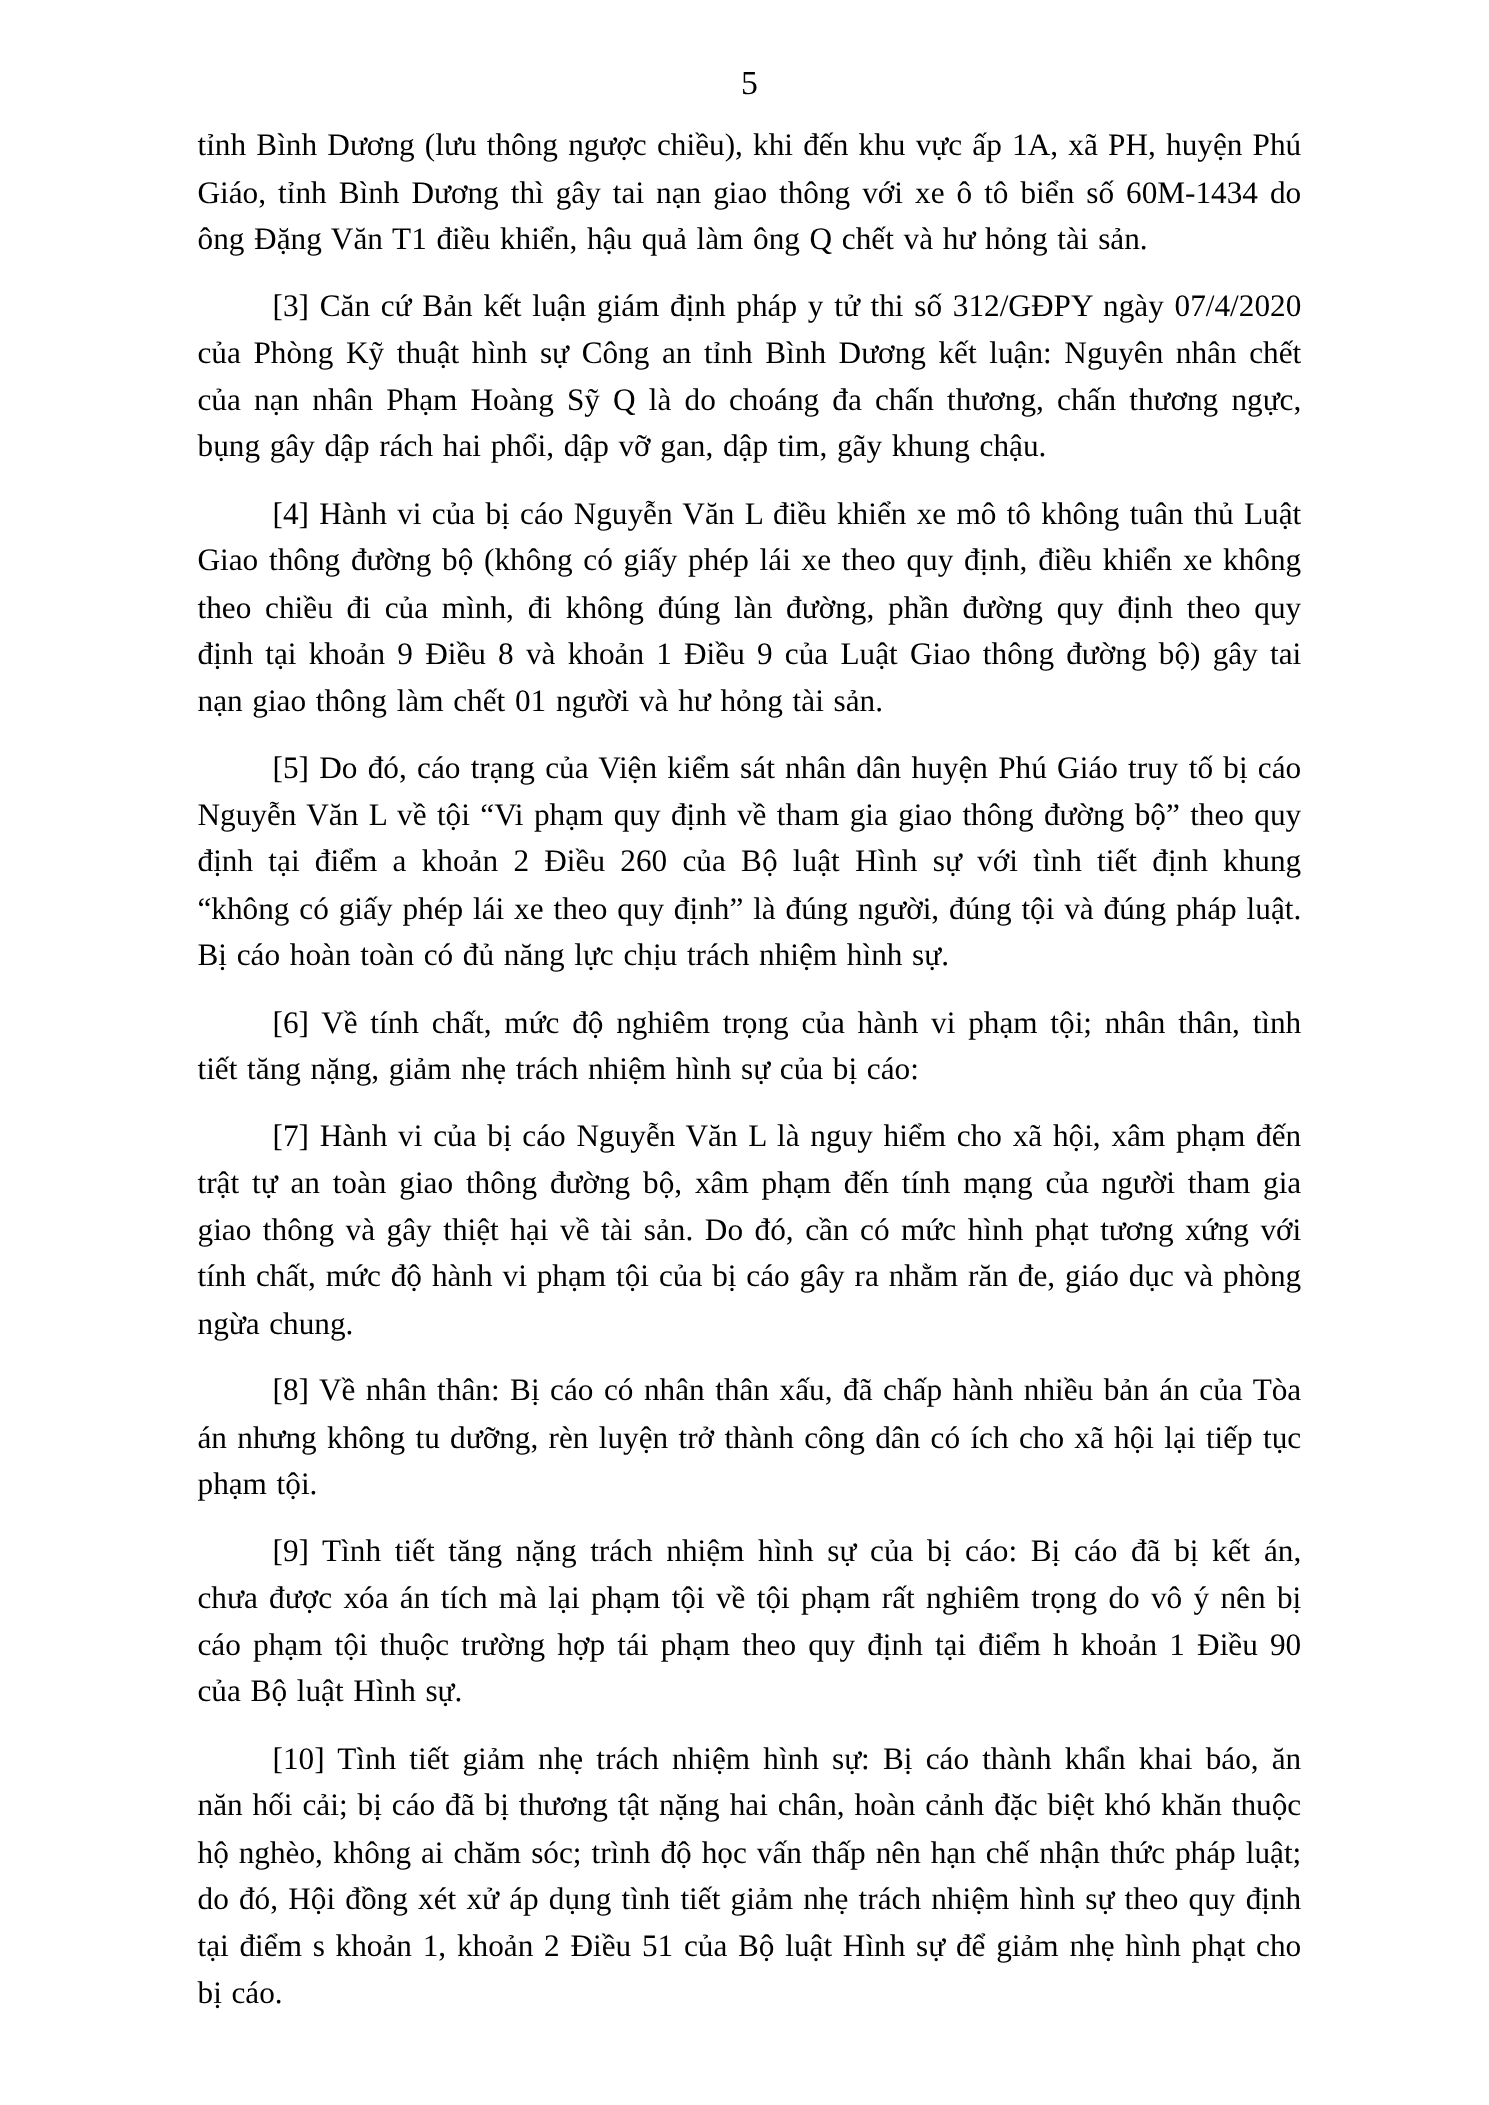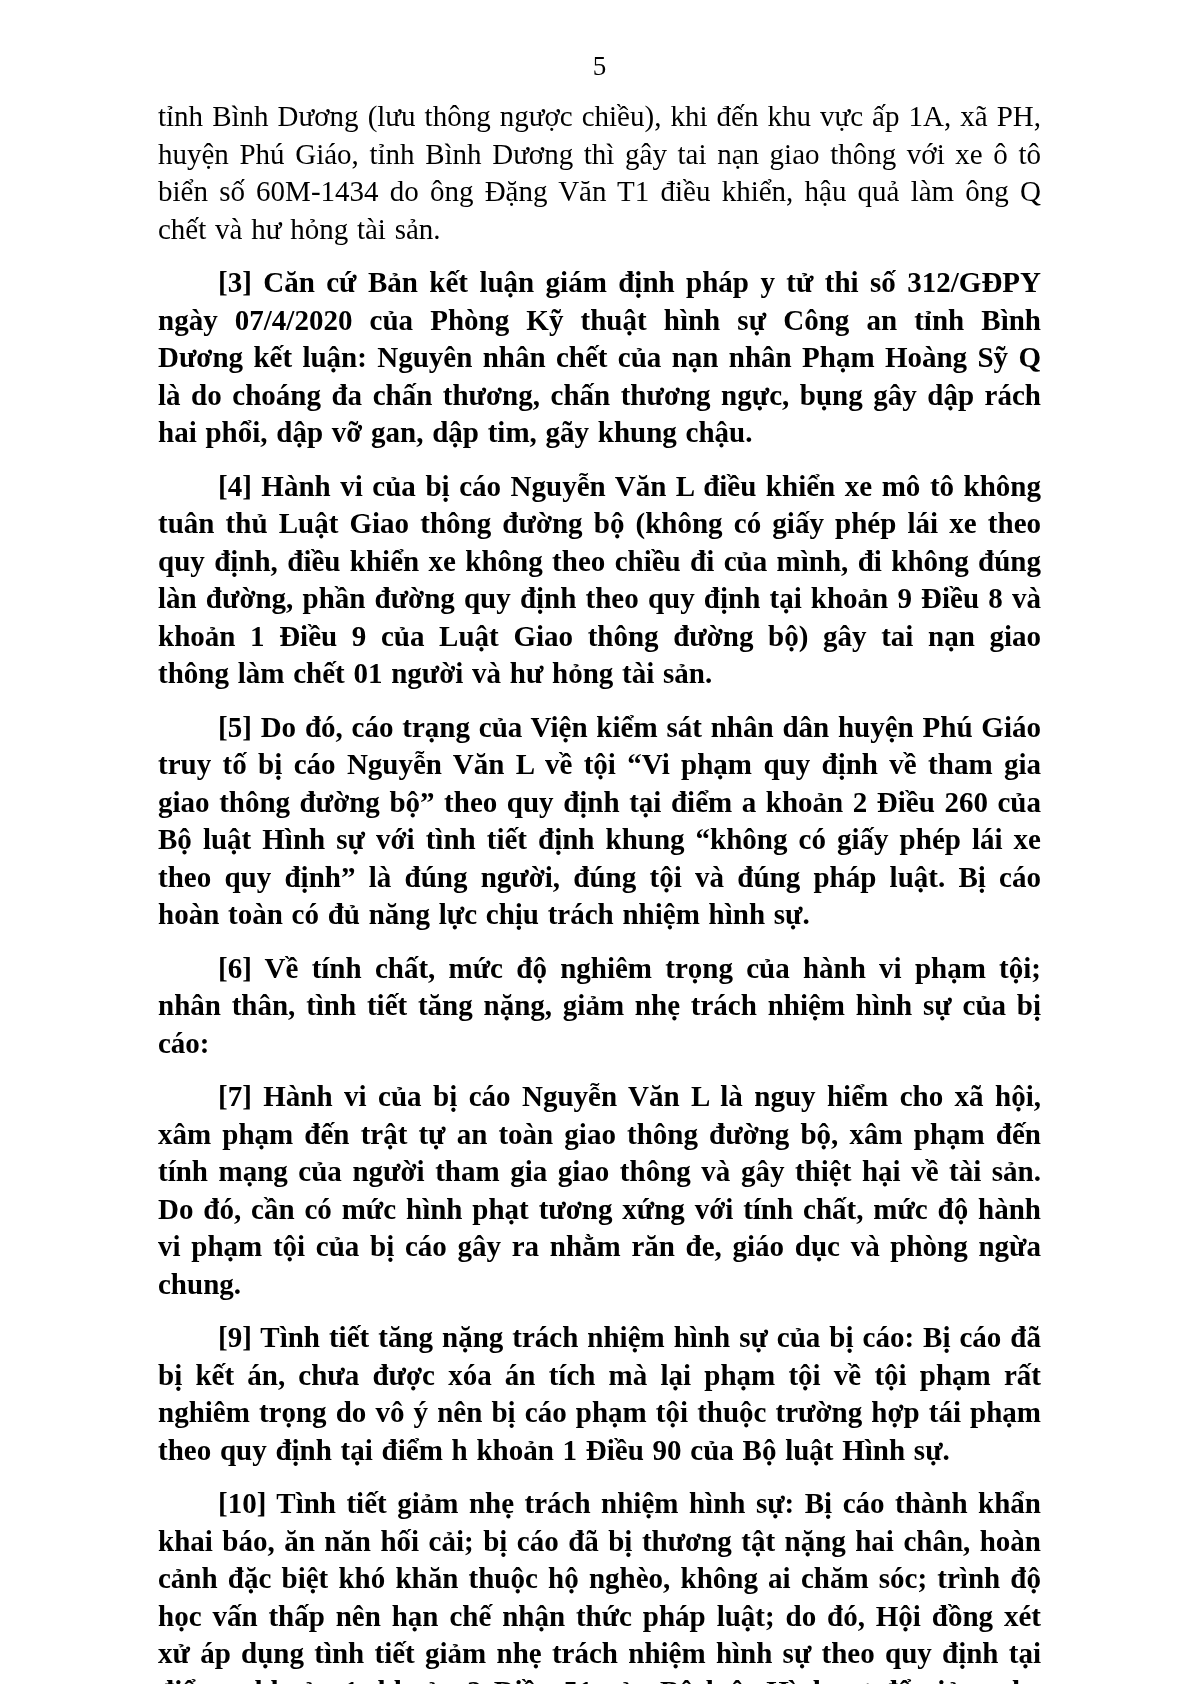--- a/index.html
+++ b/index.html
@@ -18,39 +18,39 @@
     color: #000000;
     overflow: hidden;
   }
   .page-number {
     text-align: center;
     font-size: 27px;
     line-height: 32px;
     margin: 0 0 16px 0;
   }
   .content p {
-    font-size: 29px;
+    font-size: 25px;
     line-height: 37.5px;
     text-align: justify;
     margin: 0 0 16px 0;
     word-spacing: 1.5px;
   }
   .content p.indent {
     text-indent: 60px;
-    font-weight: bold;
   }
 </style>
 </head>
 <body>
 
 <div class="page">
   <div class="page-number">5</div>
   <div class="content" id="content">
       <p class="">tỉnh Bình Dương (lưu thông ngược chiều), khi đến khu vực ấp 1A, xã PH, huyện Phú Giáo, tỉnh Bình Dương thì gây tai nạn giao thông với xe ô tô biển số 60M-1434 do ông Đặng Văn T1 điều khiển, hậu quả làm ông Q chết và hư hỏng tài sản.</p>
       <p class="indent">[3] Căn cứ Bản kết luận giám định pháp y tử thi số 312/GĐPY ngày 07/4/2020 của Phòng Kỹ thuật hình sự Công an tỉnh Bình Dương kết luận: Nguyên nhân chết của nạn nhân Phạm Hoàng Sỹ Q là do choáng đa chấn thương, chấn thương ngực, bụng gây dập rách hai phổi, dập vỡ gan, dập tim, gãy khung chậu.</p>
       <p class="indent">[4] Hành vi của bị cáo Nguyễn Văn L điều khiển xe mô tô không tuân thủ Luật Giao thông đường bộ (không có giấy phép lái xe theo quy định, điều khiển xe không theo chiều đi của mình, đi không đúng làn đường, phần đường quy định theo quy định tại khoản 9 Điều 8 và khoản 1 Điều 9 của Luật Giao thông đường bộ) gây tai nạn giao thông làm chết 01 người và hư hỏng tài sản.</p>
       <p class="indent">[5] Do đó, cáo trạng của Viện kiểm sát nhân dân huyện Phú Giáo truy tố bị cáo Nguyễn Văn L về tội “Vi phạm quy định về tham gia giao thông đường bộ” theo quy định tại điểm a khoản 2 Điều 260 của Bộ luật Hình sự với tình tiết định khung “không có giấy phép lái xe theo quy định” là đúng người, đúng tội và đúng pháp luật. Bị cáo hoàn toàn có đủ năng lực chịu trách nhiệm hình sự.</p>
       <p class="indent">[6] Về tính chất, mức độ nghiêm trọng của hành vi phạm tội; nhân thân, tình tiết tăng nặng, giảm nhẹ trách nhiệm hình sự của bị cáo:</p>
       <p class="indent">[7] Hành vi của bị cáo Nguyễn Văn L là nguy hiểm cho xã hội, xâm phạm đến trật tự an toàn giao thông đường bộ, xâm phạm đến tính mạng của người tham gia giao thông và gây thiệt hại về tài sản. Do đó, cần có mức hình phạt tương xứng với tính chất, mức độ hành vi phạm tội của bị cáo gây ra nhằm răn đe, giáo dục và phòng ngừa chung.</p>
+      <p class="indent">[8] Về nhân thân: Bị cáo có nhân thân xấu, đã chấp hành nhiều bản án của Tòa án nhưng không tu dưỡng, rèn luyện trở thành công dân có ích cho xã hội lại tiếp tục phạm tội.</p>
       <p class="indent">[9] Tình tiết tăng nặng trách nhiệm hình sự của bị cáo: Bị cáo đã bị kết án, chưa được xóa án tích mà lại phạm tội về tội phạm rất nghiêm trọng do vô ý nên bị cáo phạm tội thuộc trường hợp tái phạm theo quy định tại điểm h khoản 1 Điều 90 của Bộ luật Hình sự.</p>
       <p class="indent">[10] Tình tiết giảm nhẹ trách nhiệm hình sự: Bị cáo thành khẩn khai báo, ăn năn hối cải; bị cáo đã bị thương tật nặng hai chân, hoàn cảnh đặc biệt khó khăn thuộc hộ nghèo, không ai chăm sóc; trình độ học vấn thấp nên hạn chế nhận thức pháp luật; do đó, Hội đồng xét xử áp dụng tình tiết giảm nhẹ trách nhiệm hình sự theo quy định tại điểm s khoản 1, khoản 2 Điều 51 của Bộ luật Hình sự để giảm nhẹ hình phạt cho bị cáo.</p>
     </div>
 </div>
 
 </body></html>

